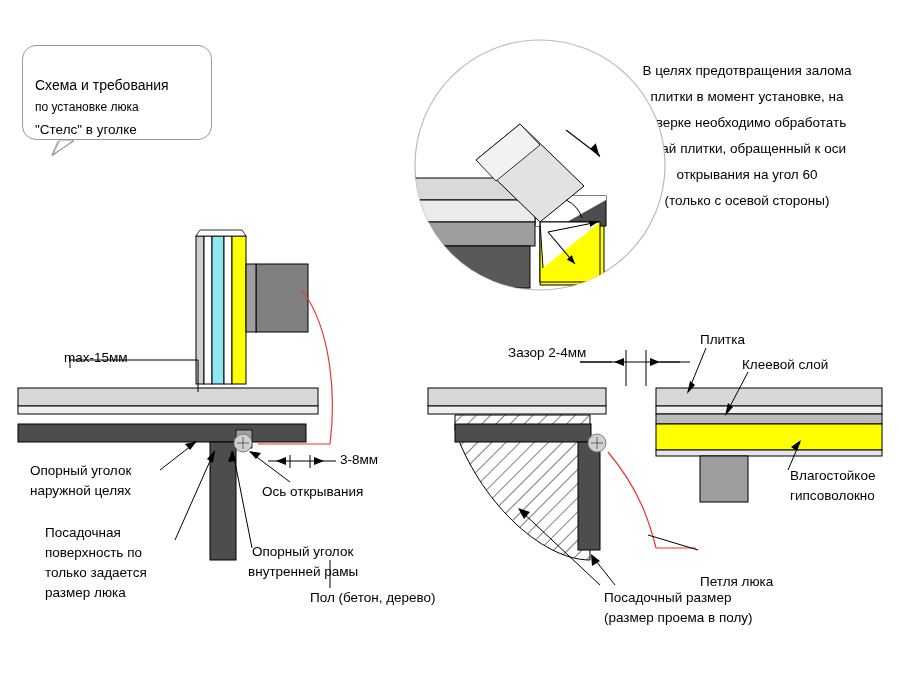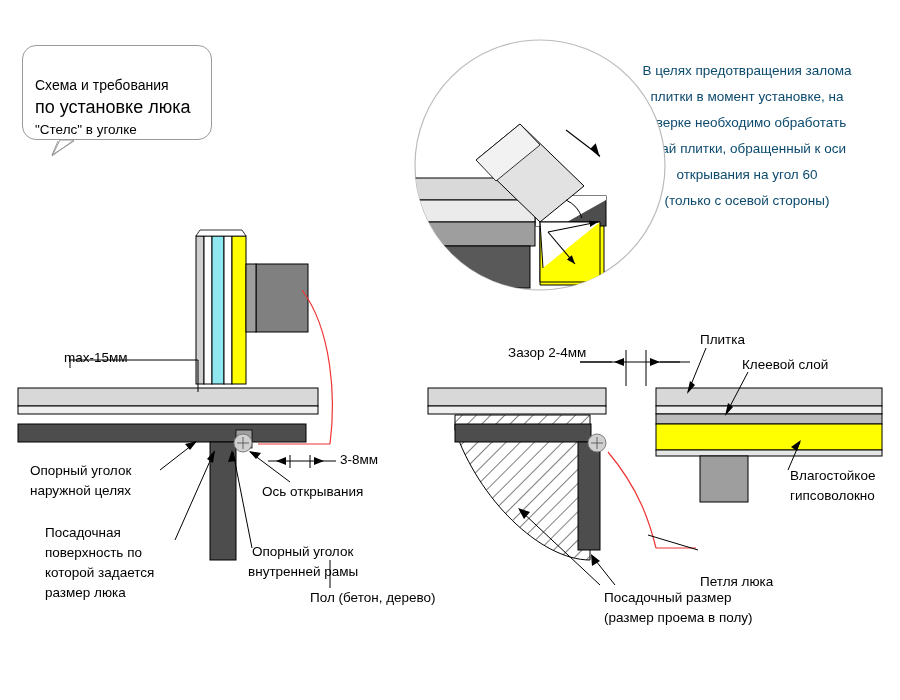--- a/index.html
+++ b/index.html
@@ -33,34 +33,34 @@
     position: absolute;
     left: 0;
     top: 0;
     width: 900px;
     height: 700px;
     pointer-events: none;
   }
   .note-text {
     position: absolute;
     text-align: center;
-    color: #0c4a6e;
+    color: #000000;
     font-size: 13.5px;
     line-height: 21px;
     white-space: pre;
   }
 </style>
 </head>
 <body>
 
 <div id="root">
 
   <div class="callout-box" style="left:22px; top:45px; width:190px; height:95px;"></div>
   <div class="txt" style="left:35px; top:76px; font-size:14px;">Схема и требования</div>
-  <div class="txt" style="left:35px; top:98px; font-size:18px;">по установке люка</div>
+  <div class="txt" style="left:35px; top:98px; font-size:12px;">по установке люка</div>
   <div class="txt" style="left:35px; top:120px; font-size:13.5px;">"Стелс" в уголке</div>
 
   <div class="note-text" style="left:612px; top:60px; width:270px;">В целях предотвращения залома</div>
   <div class="note-text" style="left:612px; top:86px; width:270px;">плитки в момент установке, на</div>
   <div class="note-text" style="left:612px; top:112px; width:270px;">дверке необходимо обработать</div>
   <div class="note-text" style="left:612px; top:138px; width:270px;">край плитки, обращенный к оси</div>
   <div class="note-text" style="left:612px; top:164px; width:270px;">открывания на угол 60</div>
   <div class="note-text" style="left:612px; top:190px; width:270px;">(только с осевой стороны)</div>
 
   <div class="txt" style="left:430px; top:98px;">Область возможного</div>
@@ -69,21 +69,21 @@
 
   <div class="txt" style="left:64px; top:348px;">max-15мм</div>
   <div class="txt" style="left:340px; top:450px;">3-8мм</div>
   <div class="txt" style="left:262px; top:482px;">Ось открывания</div>
 
   <div class="txt" style="left:30px; top:461px;">Опорный уголок</div>
   <div class="txt" style="left:30px; top:481px;">наружной целях</div>
 
   <div class="txt" style="left:45px; top:523px;">Посадочная</div>
   <div class="txt" style="left:45px; top:543px;">поверхность по</div>
-  <div class="txt" style="left:45px; top:563px;">которой задается</div>
+  <div class="txt" style="left:45px; top:563px;">только задается</div>
   <div class="txt" style="left:45px; top:583px;">размер люка</div>
 
   <div class="txt" style="left:252px; top:542px;">Опорный уголок</div>
   <div class="txt" style="left:248px; top:562px;">внутренней рамы</div>
 
   <div class="txt" style="left:310px; top:588px;">Пол (бетон, дерево)</div>
 
   <div class="txt" style="left:508px; top:343px;">Зазор 2-4мм</div>
   <div class="txt" style="left:700px; top:330px;">Плитка</div>
   <div class="txt" style="left:742px; top:355px;">Клеевой слой</div>

